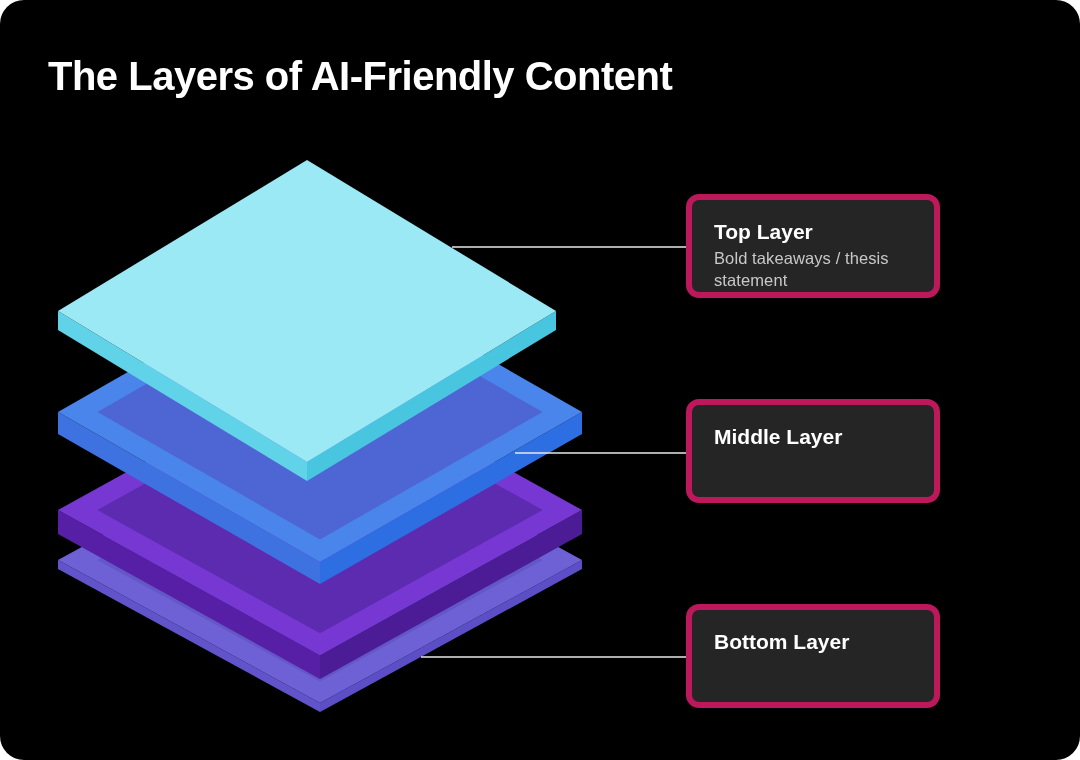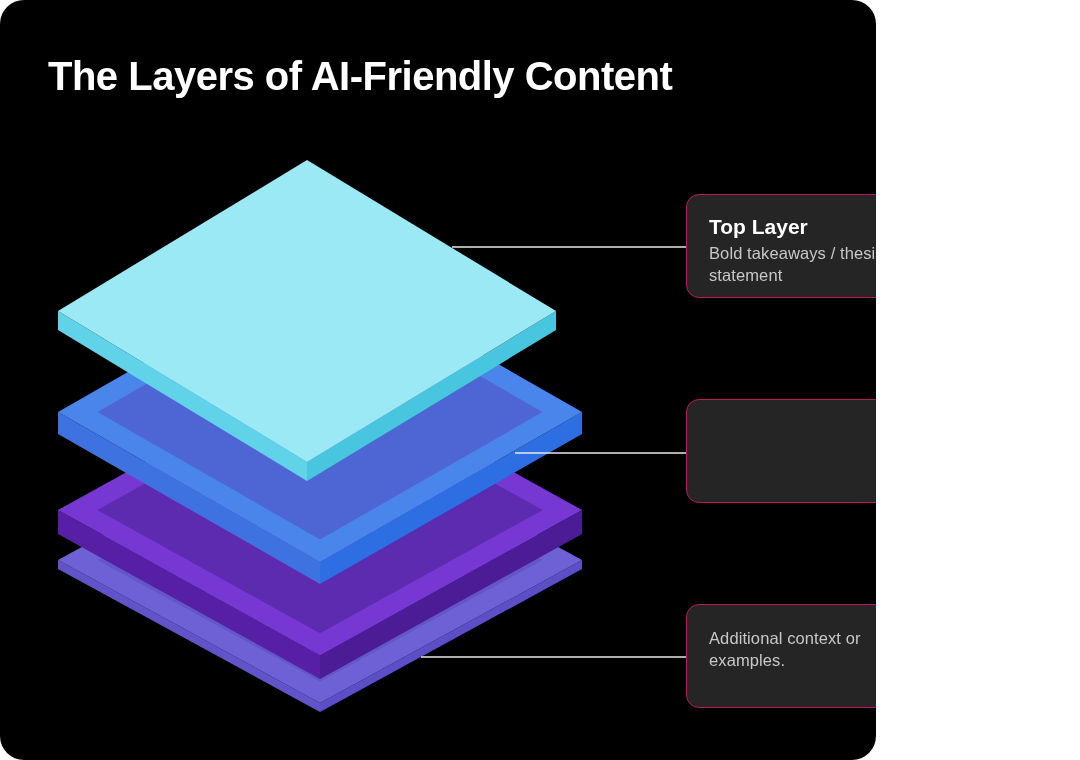--- a/index.html
+++ b/index.html
@@ -3,21 +3,21 @@
 <meta charset="utf-8">
 <style>
   html, body {
     margin: 0;
     padding: 0;
     background: #ffffff;
     font-family: "Liberation Sans", sans-serif;
   }
   .frame {
     position: relative;
-    width: 876px;
+    width: 1080px;
     height: 760px;
     background: #000000;
     border-radius: 24px;
     overflow: hidden;
   }
   .page-title {
     position: absolute;
     left: 48px;
     top: 54px;
     margin: 0;
@@ -33,21 +33,21 @@
     width: 1080px;
     height: 760px;
   }
   .card {
     position: absolute;
     left: 686px;
     width: 254px;
     height: 104px;
     box-sizing: border-box;
     background: #252525;
-    border: 1px solid #be185d;
+    border: 6px solid #be185d;
     border-radius: 13px;
     padding: 19px 22px 0 22px;
   }
   .card-1 { top: 194px; }
   .card-2 { top: 399px; }
   .card-3 { top: 604px; }
   .card-title {
     font-size: 21px;
     font-weight: 700;
     color: #ffffff;
@@ -89,19 +89,20 @@
       <line x1="515" y1="453" x2="686" y2="453" stroke="#e8e8e8" stroke-width="1.5"></line>
       <line x1="421" y1="657" x2="686" y2="657" stroke="#e8e8e8" stroke-width="1.5"></line>
     </svg>
 
   <div class="card card-1">
     <div class="card-title">Top Layer</div>
     <div class="card-desc">Bold takeaways / thesis statement</div>
   </div>
 
   <div class="card card-2">
+    <div class="card-title">Middle Layer</div>
   </div>
 
   <div class="card card-3">
-    <div class="card-desc">Additional context or examples.</div>
+    <div class="card-title">Bottom Layer</div>
   </div>
 
 </div>
 
 </body></html>

